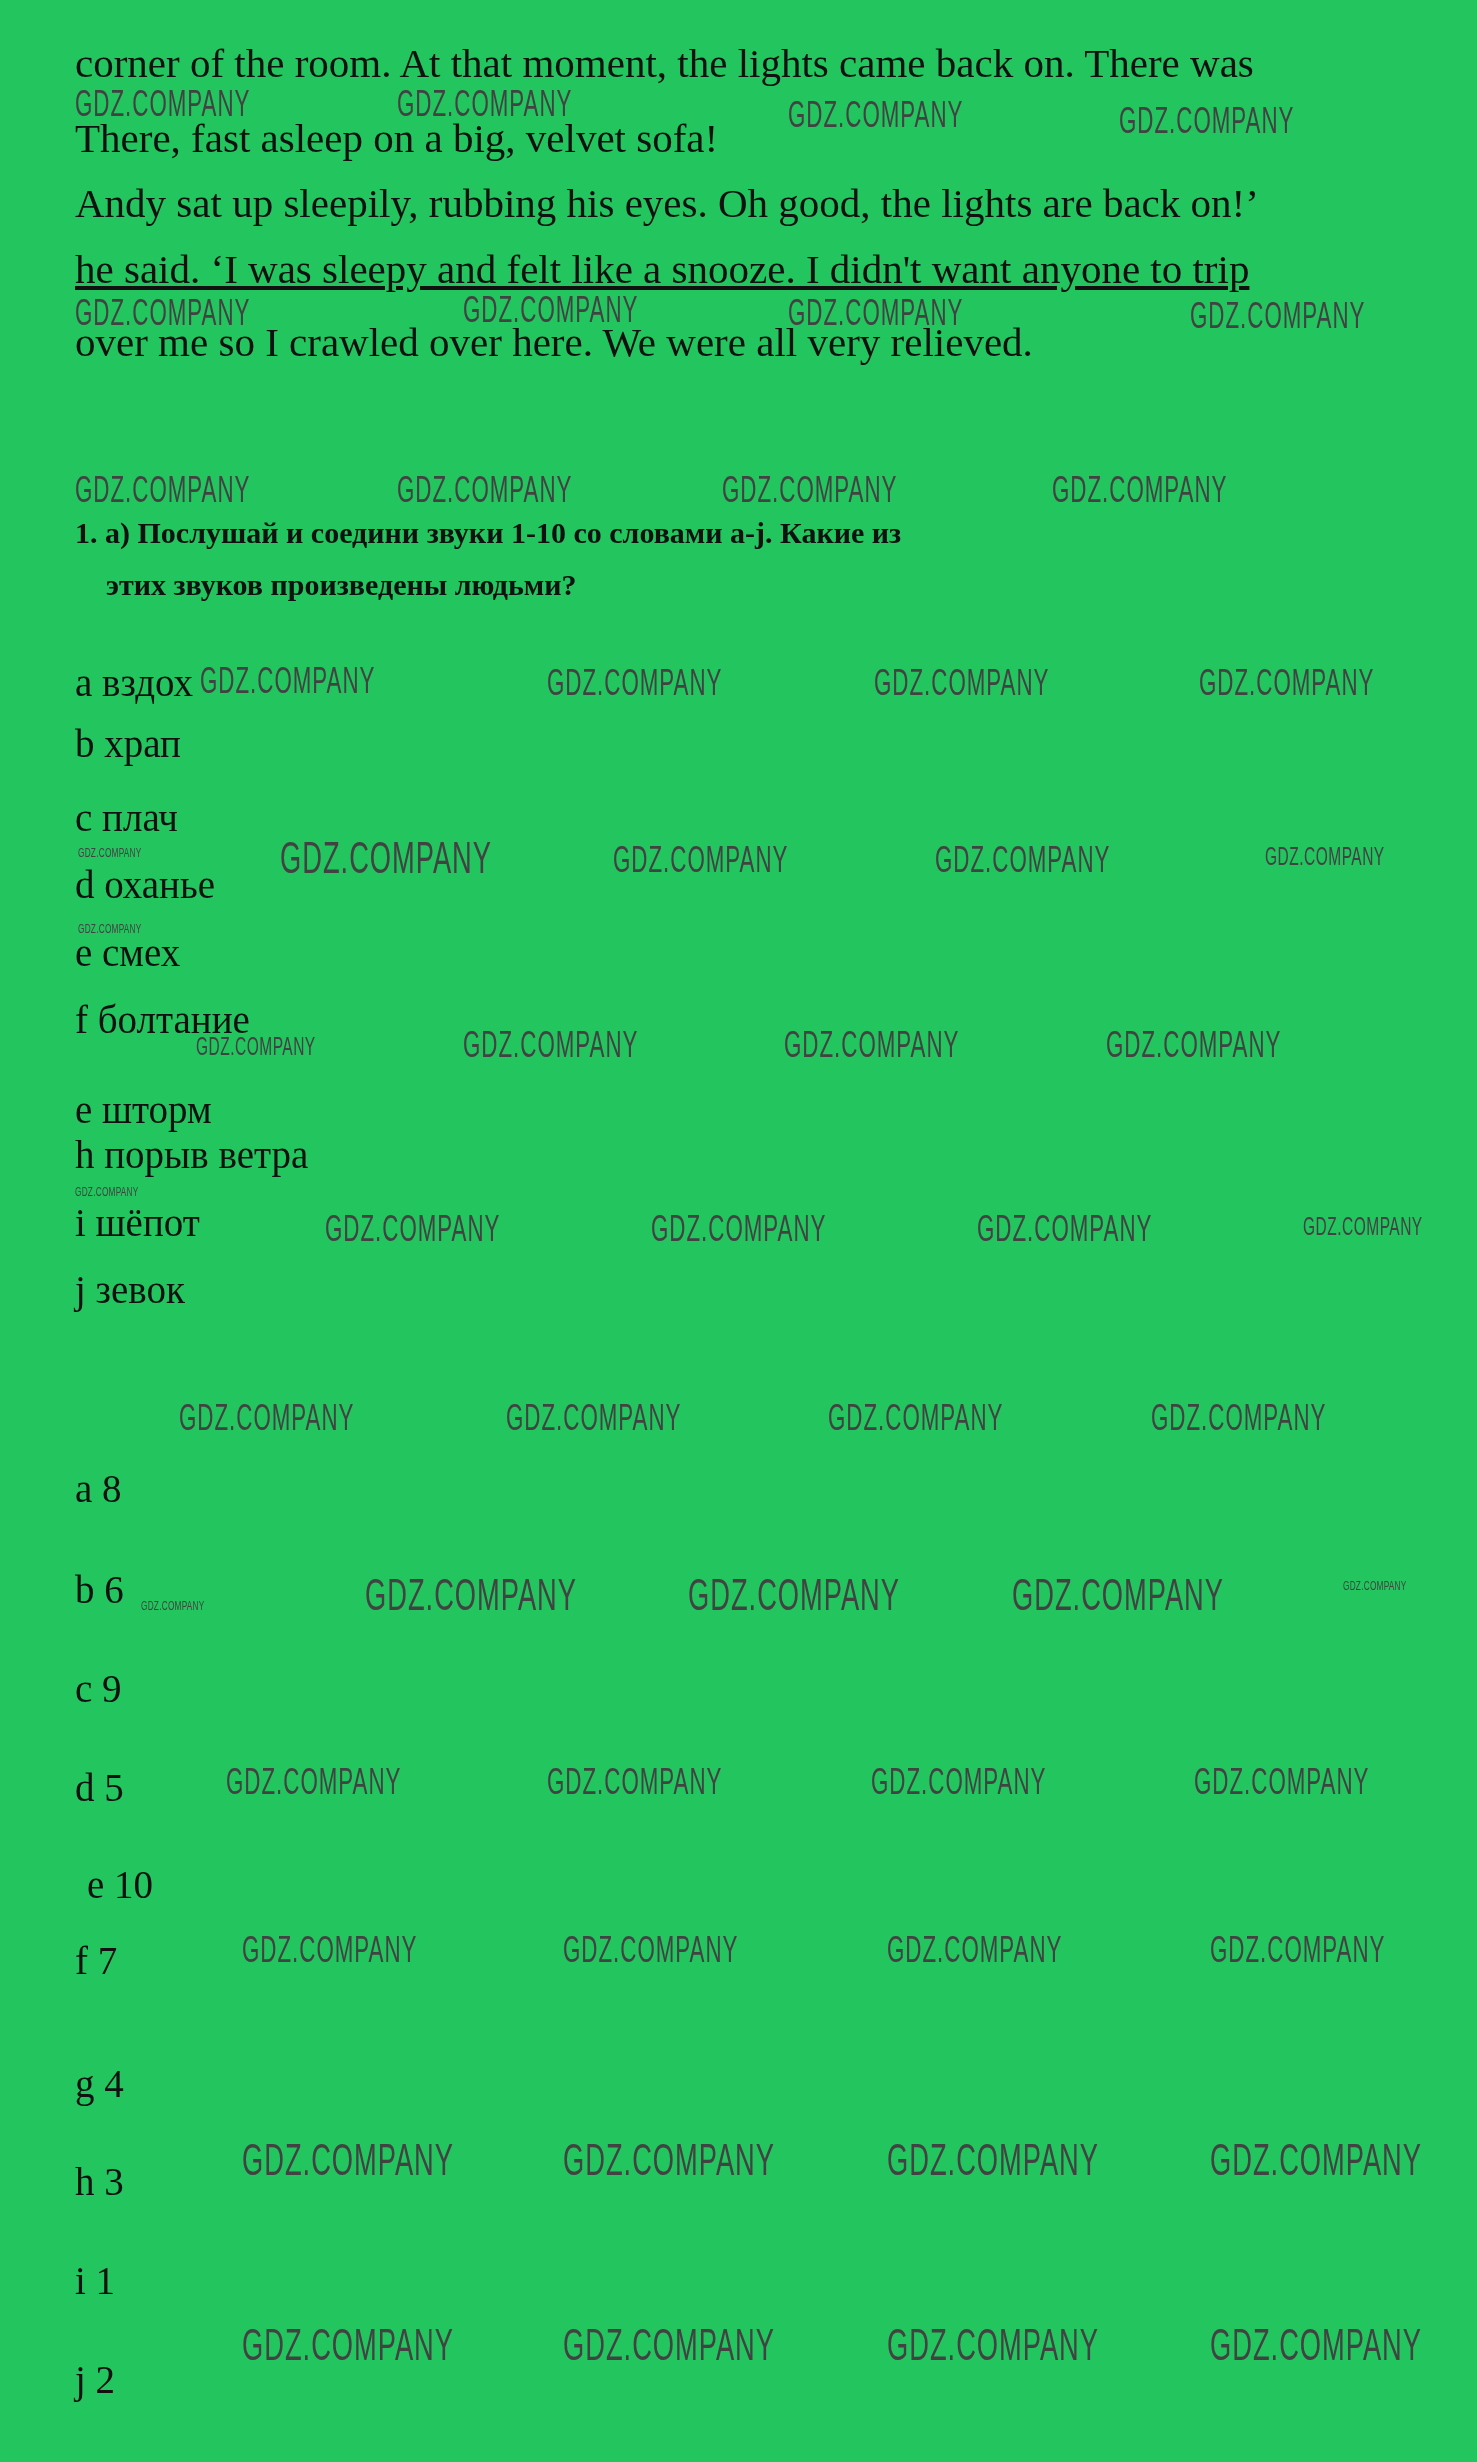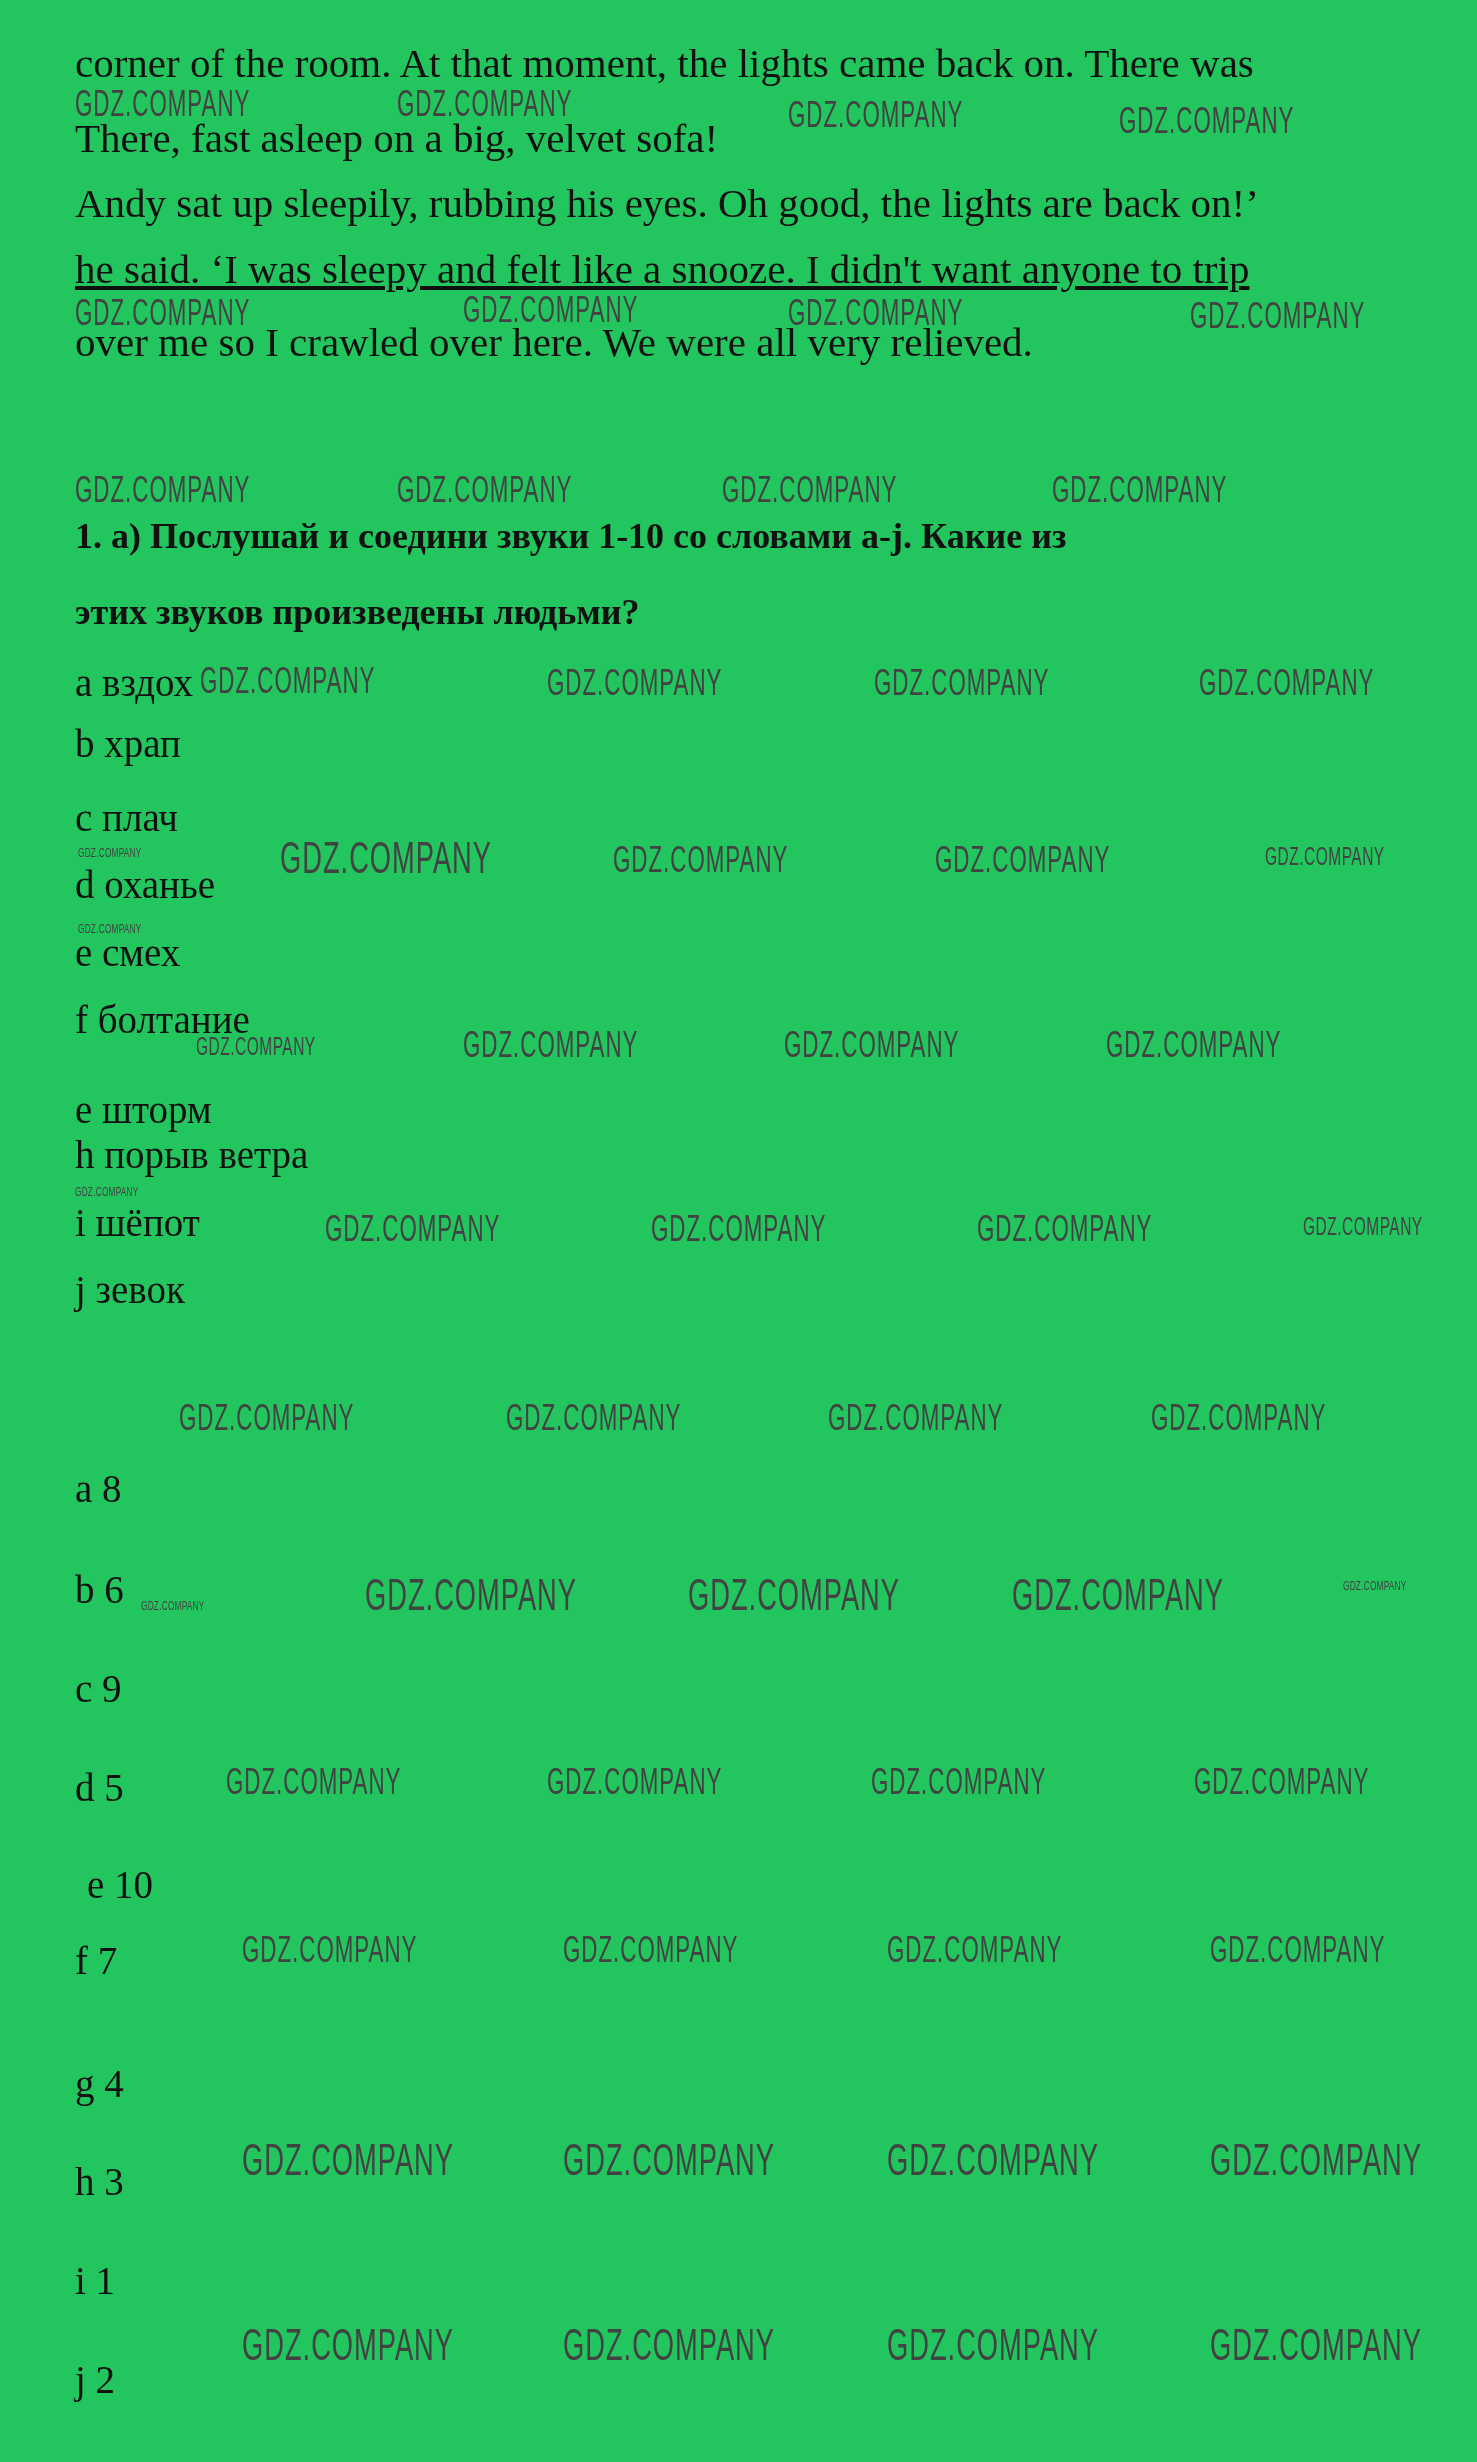--- a/index.html
+++ b/index.html
@@ -14,23 +14,23 @@
   }
   .abs{position:absolute;white-space:nowrap;}
   
   .story-line{left:75px;font-size:41px;line-height:1;}
   .story-line.l0{top:43px;}
   .story-line.l1{top:118px;}
   .story-line.l2{top:183px;}
   .story-line.l3{top:249px;text-decoration:underline;}
   .story-line.l4{top:322px;}
   
-  .heading-line{left:75px;font-size:36px;font-weight:bold;line-height:1;}
+  .heading-line{left:75px;font-size:30px;font-weight:bold;line-height:1;}
   .heading-line.h0{top:518px;}
-  .heading-line.h1{top:594px;}
+  .heading-line.h1{top:570px;margin-left:31px;}
   
   .word-item,.answer-item{left:75px;font-size:39px;line-height:1.15;}
   
   .wm{
     position:absolute;
     font-family:"Liberation Sans", sans-serif;
     white-space:nowrap;
     transform:scaleX(0.62);
     transform-origin:0 0;
     letter-spacing:1.6px;

